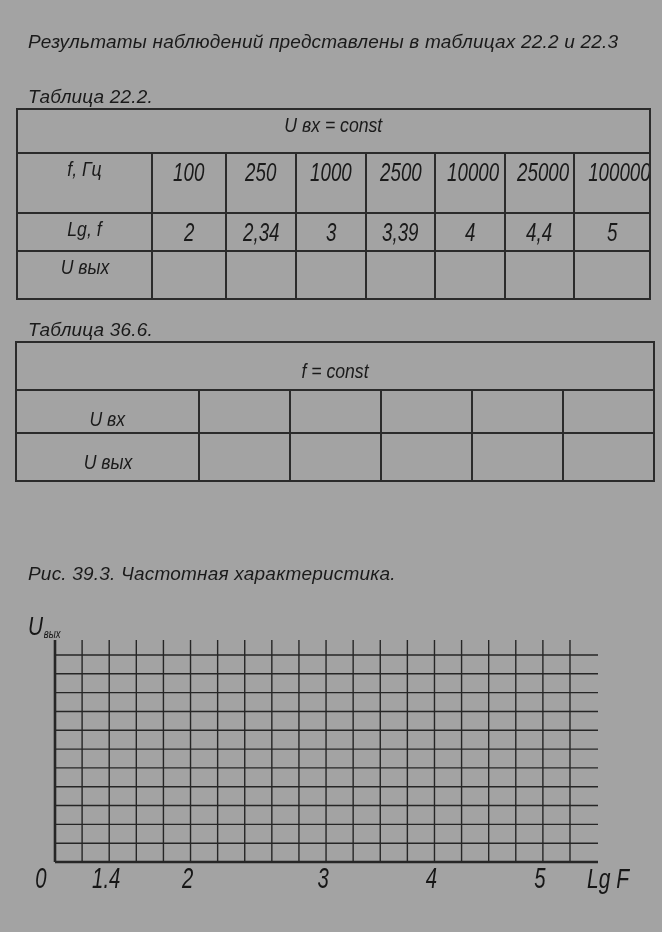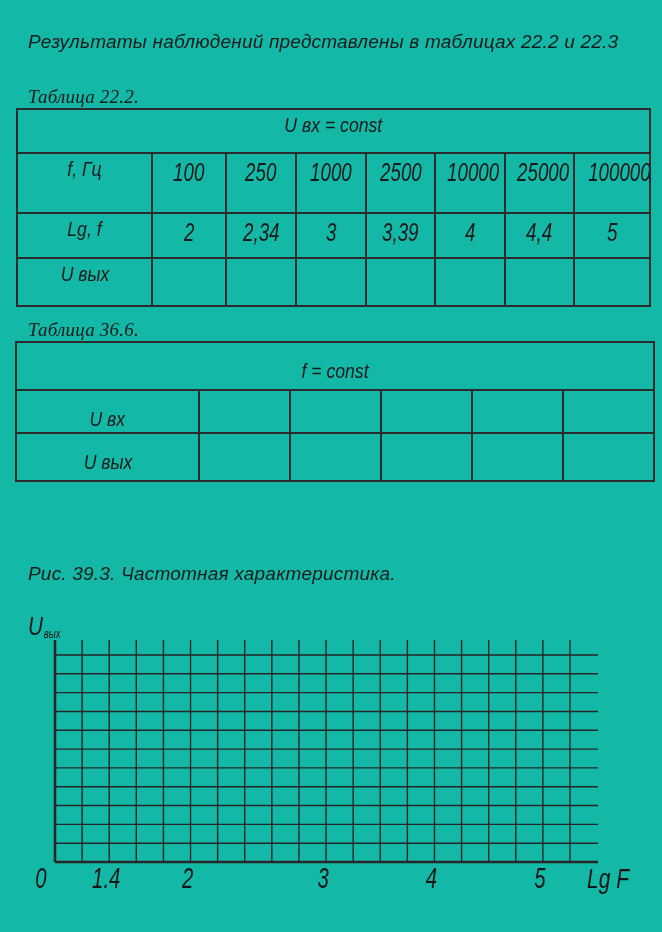--- a/index.html
+++ b/index.html
@@ -1,27 +1,27 @@
 <!DOCTYPE html>
 <html><head>
 <meta charset="utf-8">
 <style>
   html,body{margin:0;padding:0;background:#ffffff;}
   .page{
-    position:relative;width:662px;height:932px;background:#14b8a6;overflow:hidden;
+    position:relative;width:662px;height:932px;background:#a3a3a3;overflow:hidden;
     font-family:"Liberation Sans",sans-serif;font-style:italic;color:#1a1a1a;
   }
   .abs{position:absolute;}
   .nowrap{white-space:nowrap;}
   
   .cnd{display:inline-block;transform:scaleX(0.72);transform-origin:center;white-space:nowrap;}
   .cnd2{display:inline-block;transform:scaleX(0.84);transform-origin:center;white-space:nowrap;}
 
   .intro{left:28px;top:31px;font-size:19px;letter-spacing:0.2px;}
-  .tbl-label{font-size:19px;letter-spacing:0.2px;font-family:Liberation Serif, serif;}
+  .tbl-label{font-size:19px;letter-spacing:0.2px;}
   #lbl-t1{left:28px;top:86px;}
   #lbl-t2{left:28px;top:319px;}
   .fig-caption{left:28px;top:563px;font-size:19px;letter-spacing:0.2px;}
 
   table{border-collapse:collapse;table-layout:fixed;position:absolute;}
   td{border:2px solid #2b2b2b;vertical-align:top;text-align:center;overflow:hidden;}
   #t22{left:16px;top:108px;width:633px;}
   #t23{left:15px;top:341px;width:638px;}
   #t22 td{padding-top:3px;}
   #t23 td{padding-top:16px;}
@@ -60,21 +60,21 @@
     <tr style="height:60px">
       <td class="rl"><span class="cnd2">f, Гц</span></td>
       <td class="num"><span class="cnd">100</span></td>
       <td class="num"><span class="cnd">250</span></td>
       <td class="num"><span class="cnd">1000</span></td>
       <td class="num"><span class="cnd">2500</span></td>
       <td class="num"><span class="cnd">10000</span></td>
       <td class="num"><span class="cnd">25000</span></td>
       <td class="num"><span class="cnd">100000</span></td>
     </tr>
-    <tr style="height:45px">
+    <tr style="height:38px">
       <td class="rl"><span class="cnd2">Lg, f</span></td>
       <td class="num"><span class="cnd">2</span></td>
       <td class="num"><span class="cnd">2,34</span></td>
       <td class="num"><span class="cnd">3</span></td>
       <td class="num"><span class="cnd">3,39</span></td>
       <td class="num"><span class="cnd">4</span></td>
       <td class="num"><span class="cnd">4,4</span></td>
       <td class="num"><span class="cnd">5</span></td>
     </tr>
     <tr style="height:48px">

